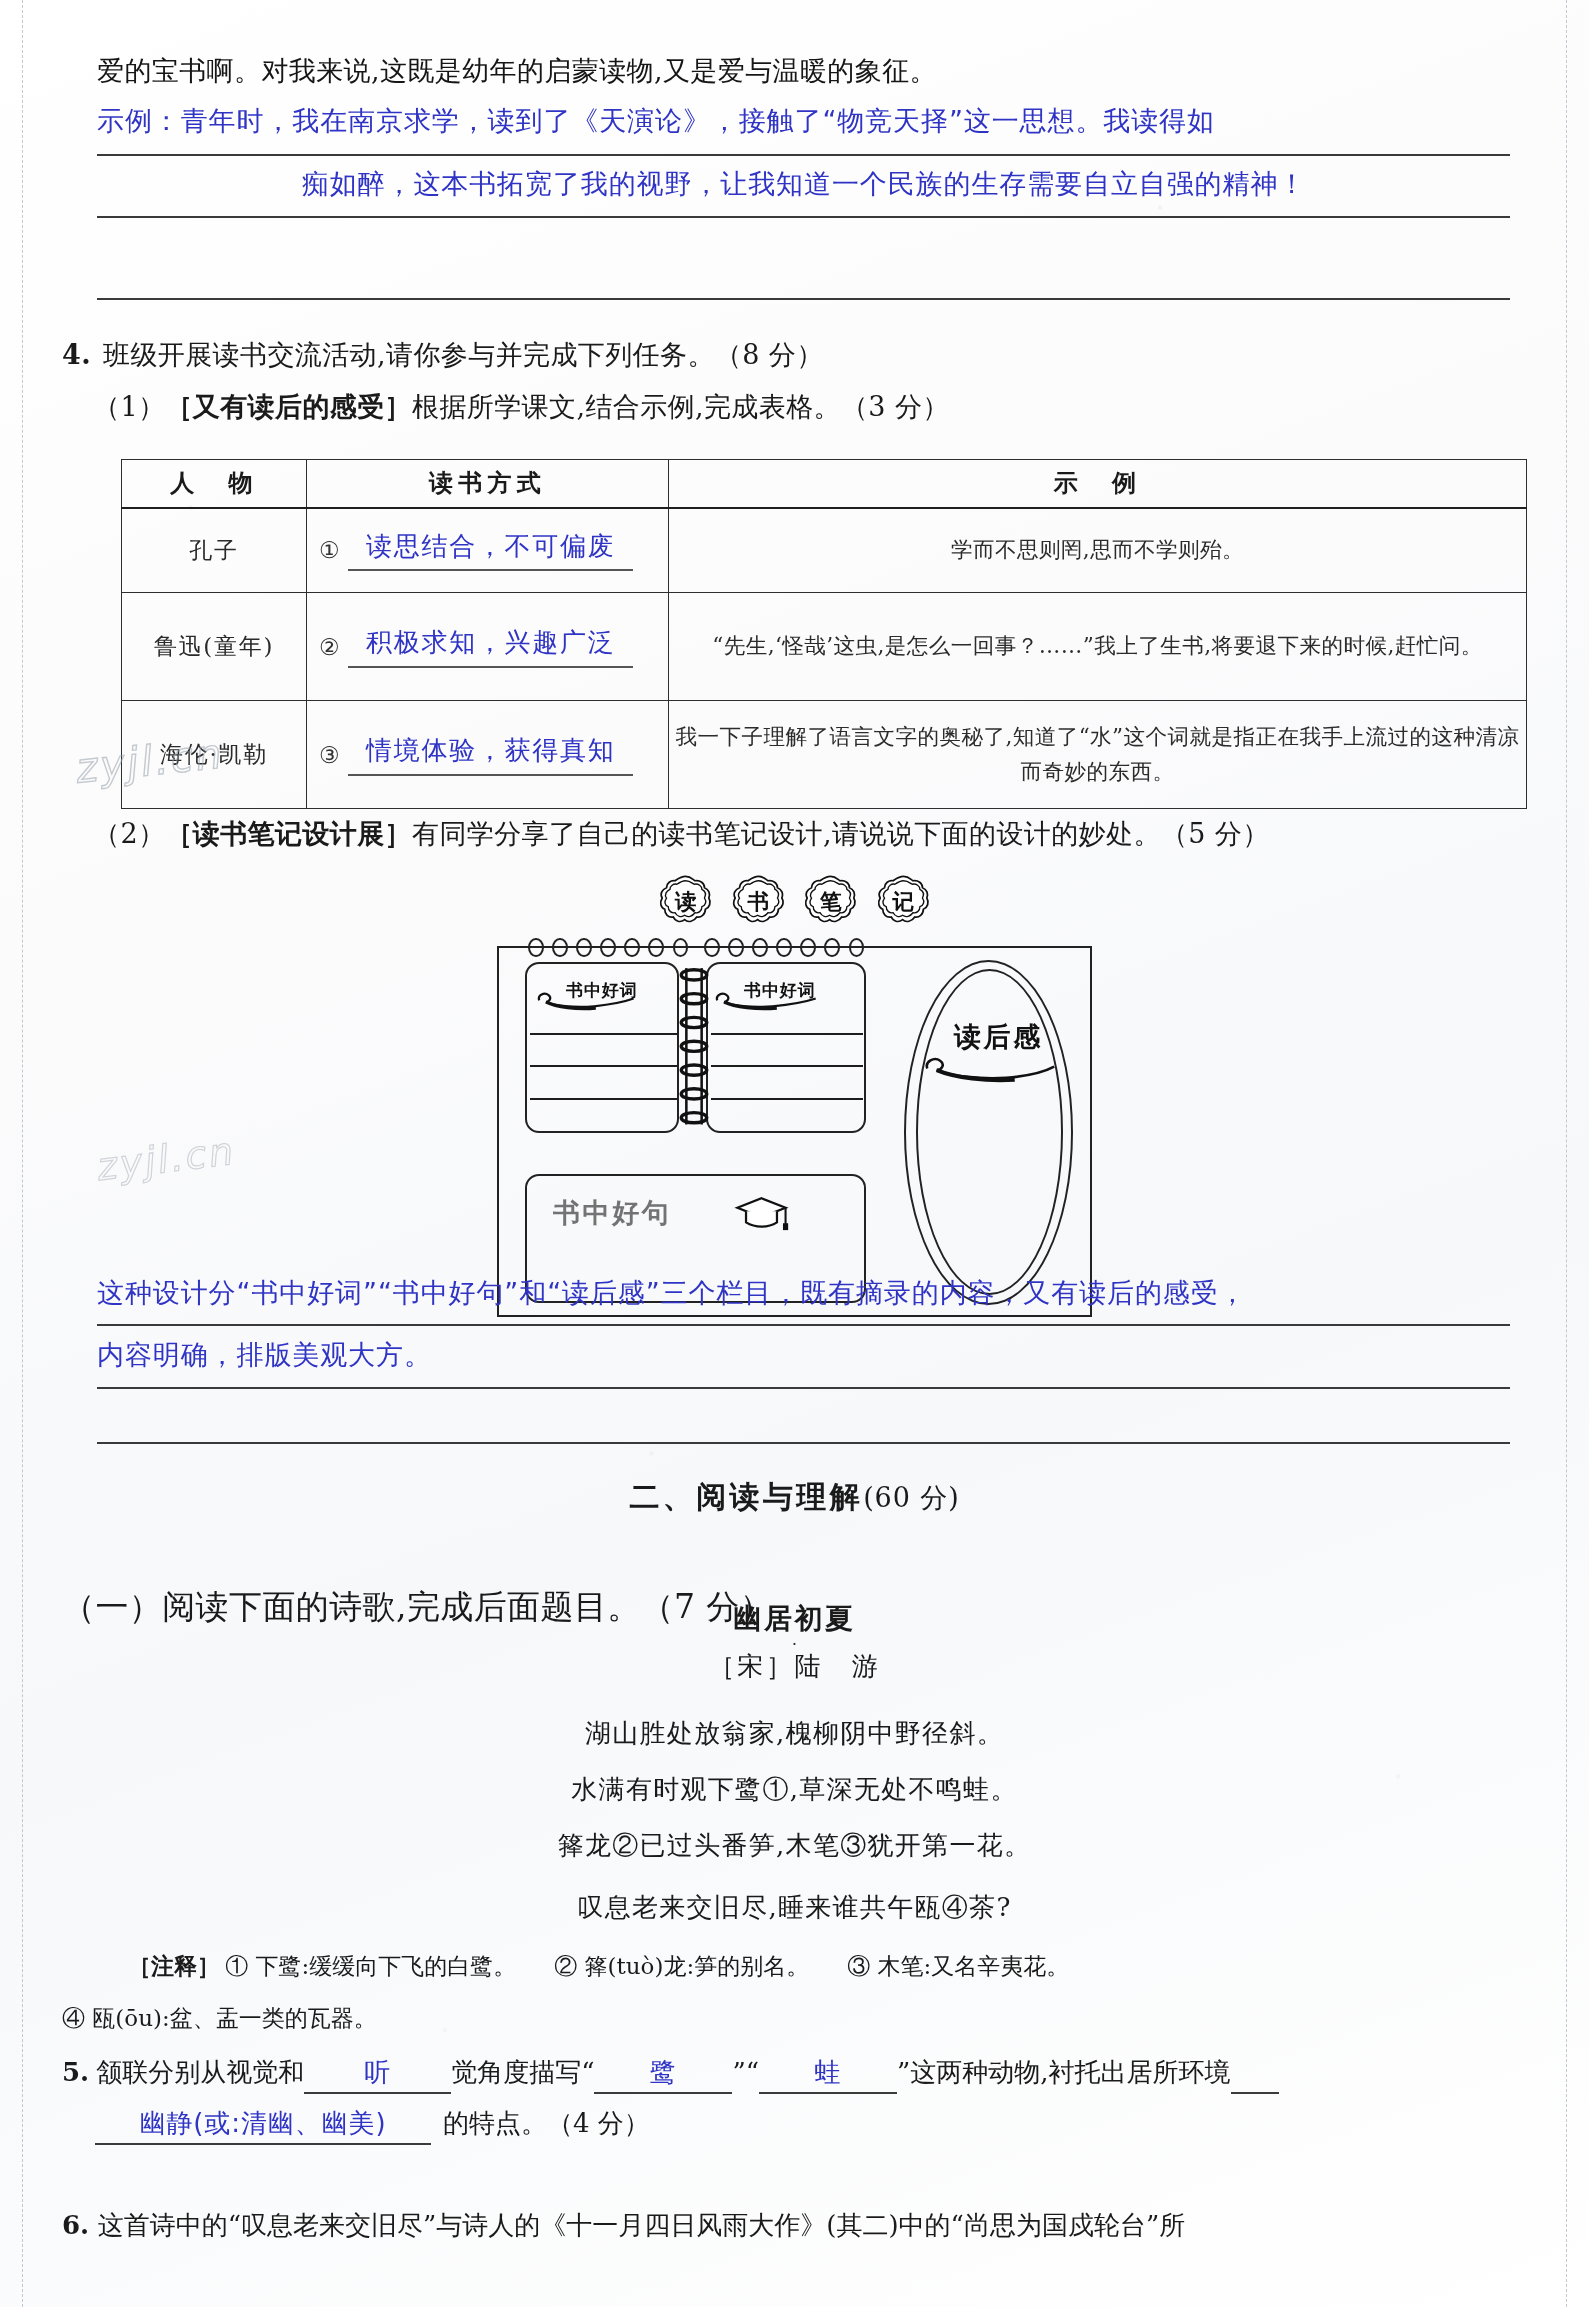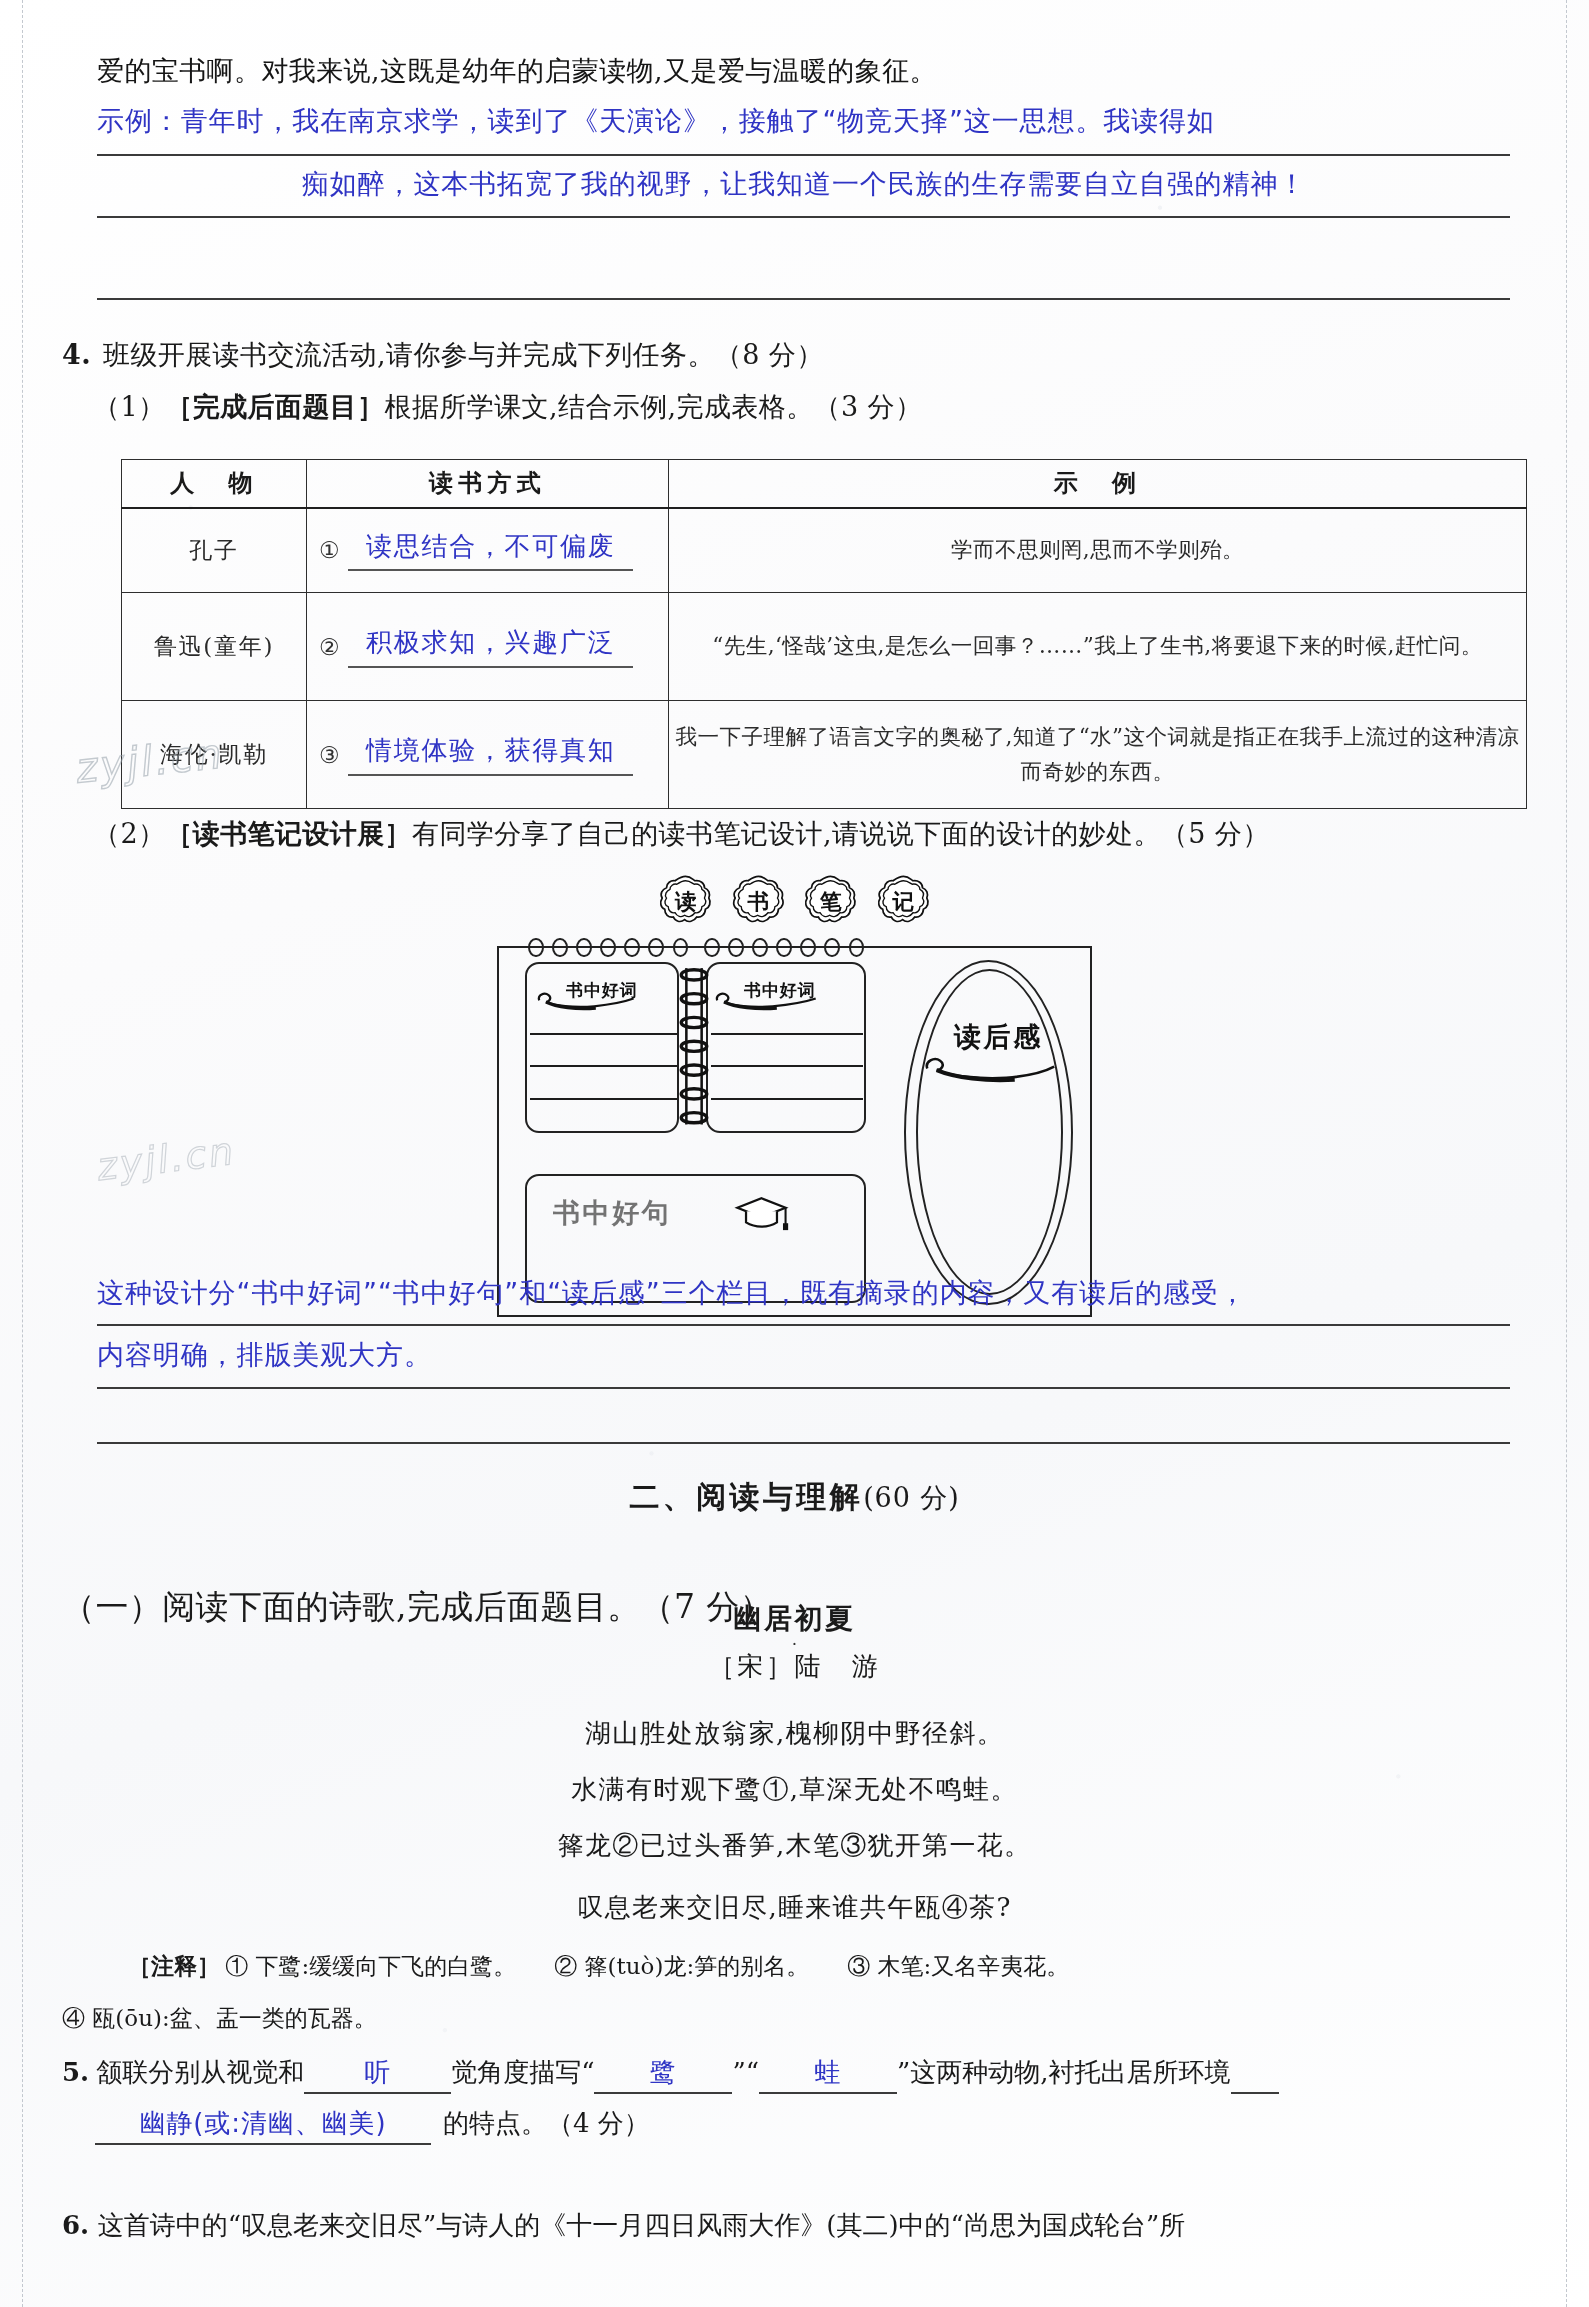--- a/index.html
+++ b/index.html
@@ -169,21 +169,21 @@
   <div class="abs rule" style="left:97px; top:298px; width:1413px;"></div>
 
   <div class="abs" style="left:62px; top:336px; width:1466px;">
     <div style="display:flex; align-items:flex-start; gap:12px;">
       <span class="line-black" style="font-weight:700; font-size:27px;">4.</span>
       <span class="line-black" style="font-size:27px;">班级开展读书交流活动,请你参与并完成下列任务。（8 分）</span>
     </div>
 
     <div style="display:flex; align-items:flex-start; gap:0; margin-top:14px; padding-left:31px;">
       <span class="line-black" style="font-size:27px;">（1）</span>
-      <span class="line-black" style="font-size:27px; font-weight:700;">［完成后面题目］</span>
+      <span class="line-black" style="font-size:27px; font-weight:700;">［又有读后的感受］</span>
       <span class="line-black" style="font-size:27px;">根据所学课文,结合示例,完成表格。（3 分）</span>
     </div>
   </div>
 
   <div class="abs" style="left:121px; top:459px; width:1406px;">
     <table class="qtable">
       <colgroup>
         <col style="width:185px">
         <col style="width:362px">
         <col style="width:858px">

